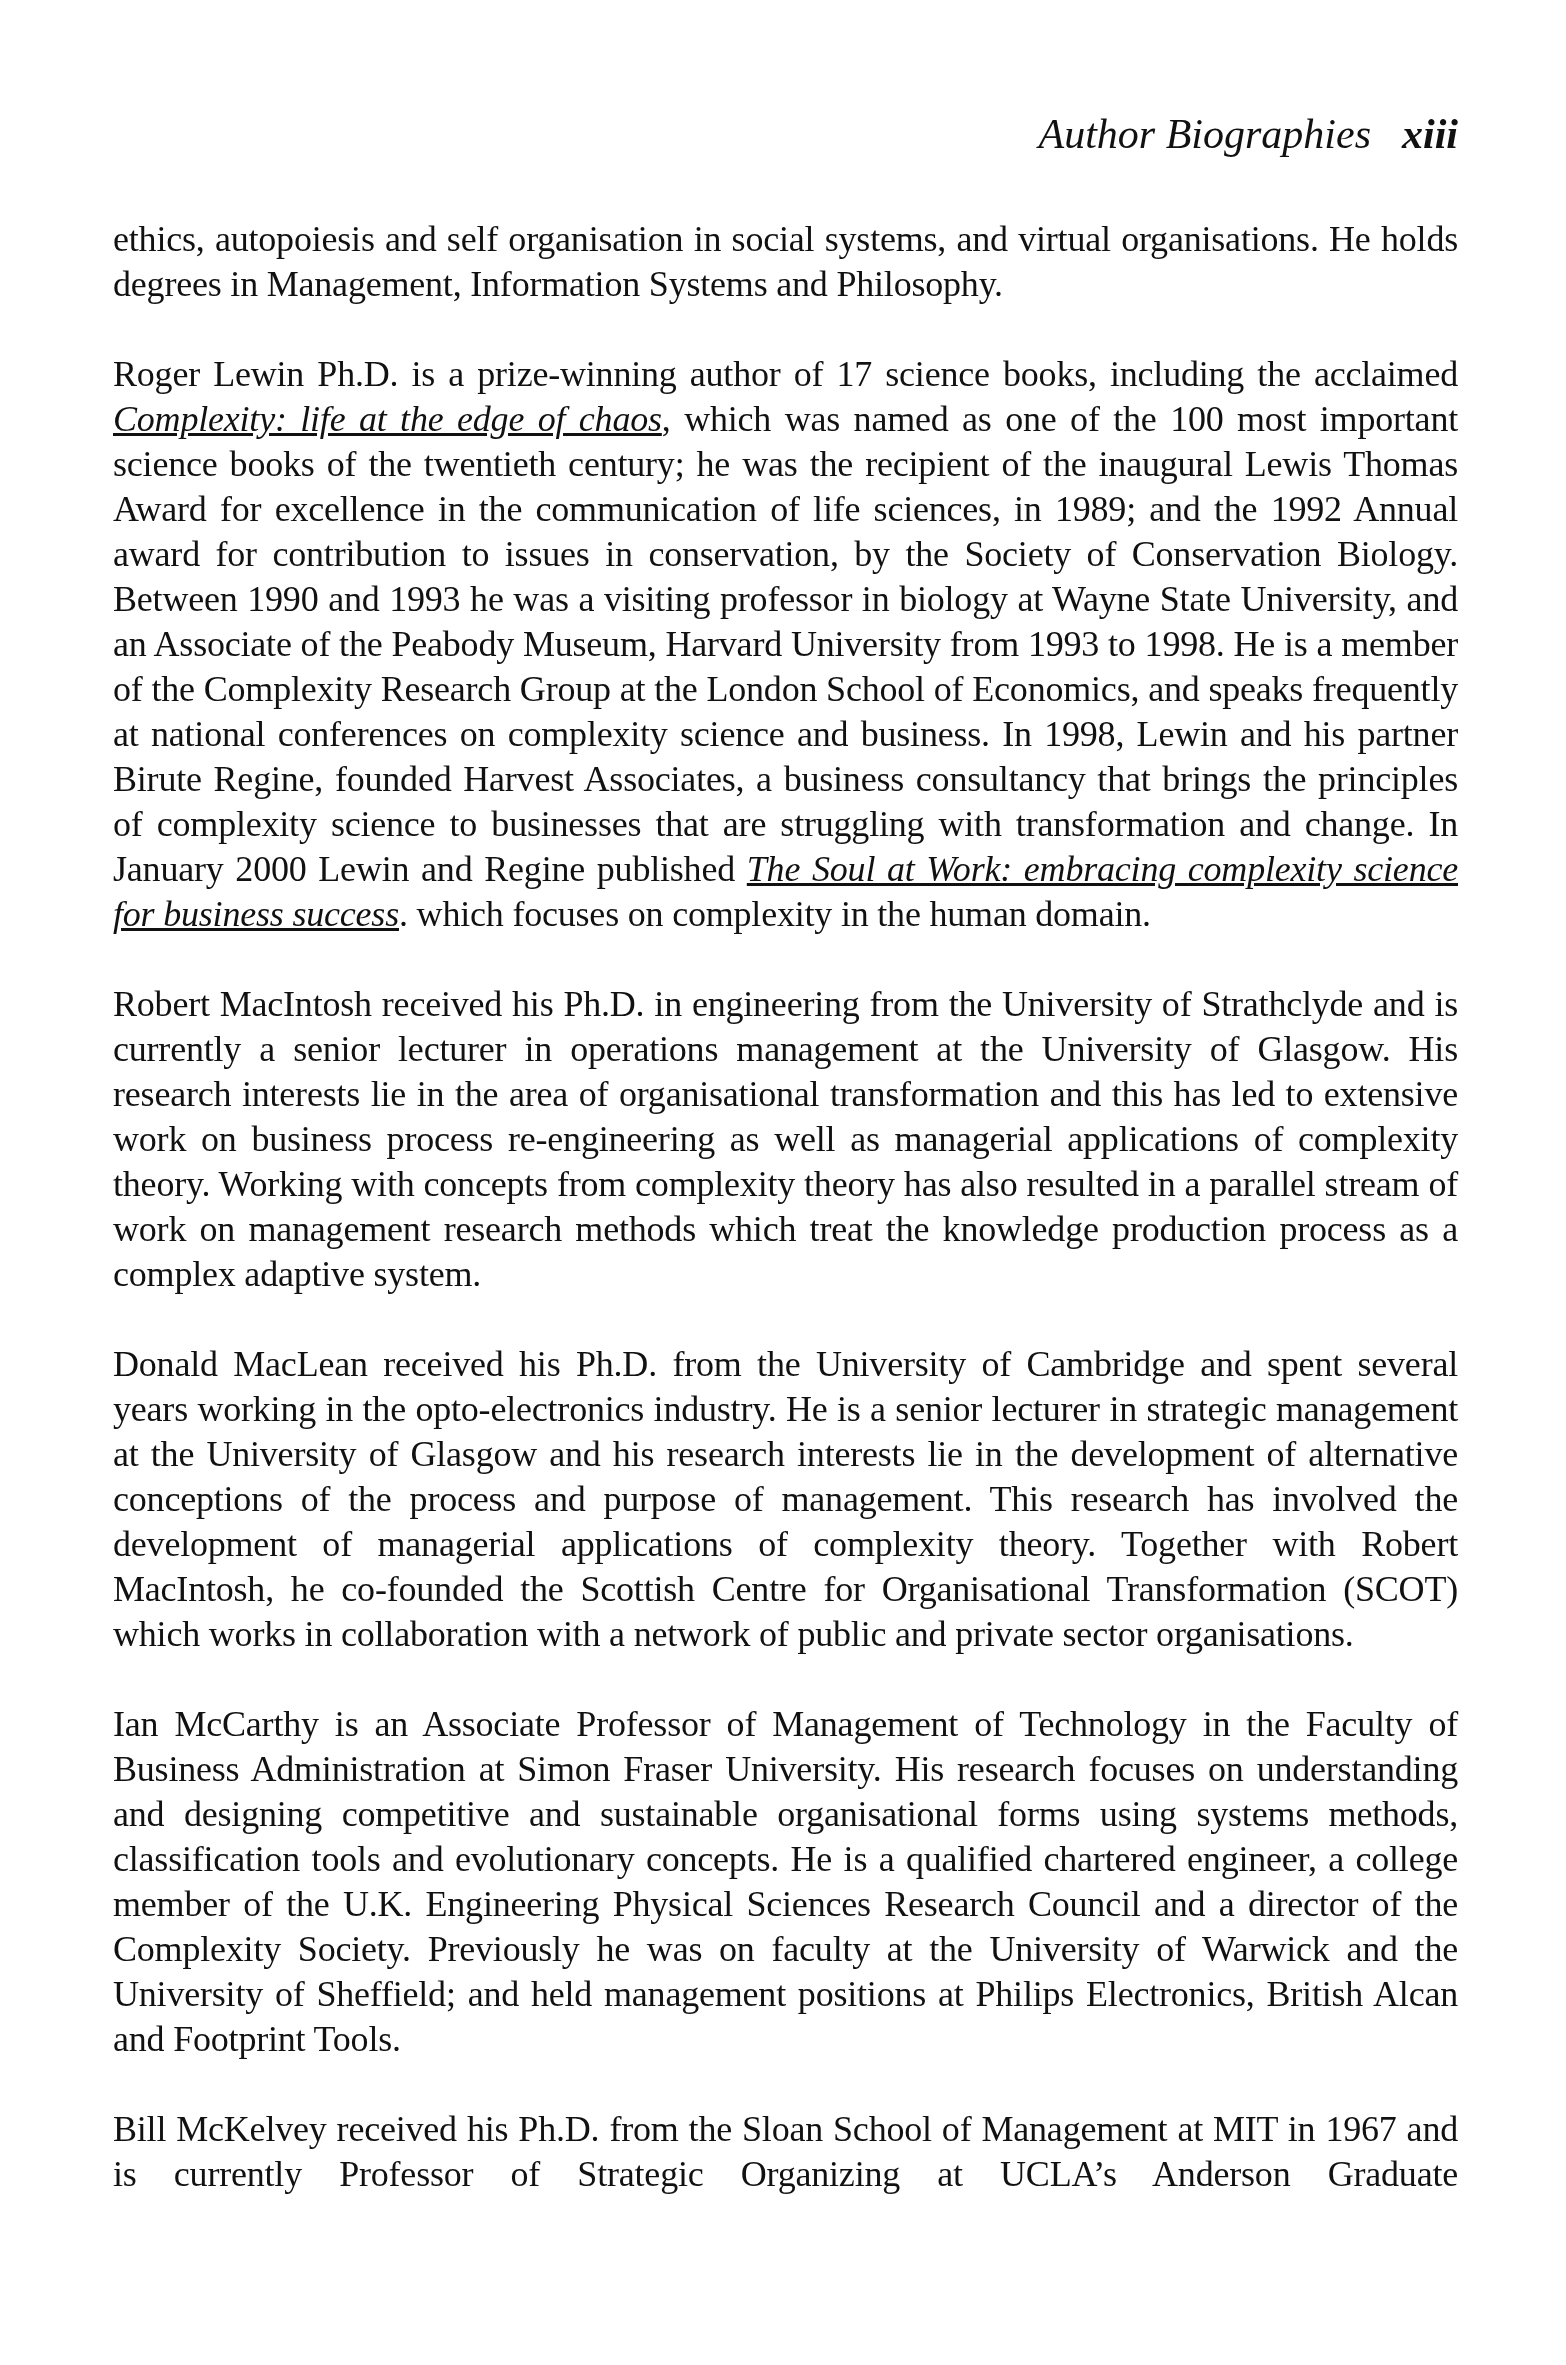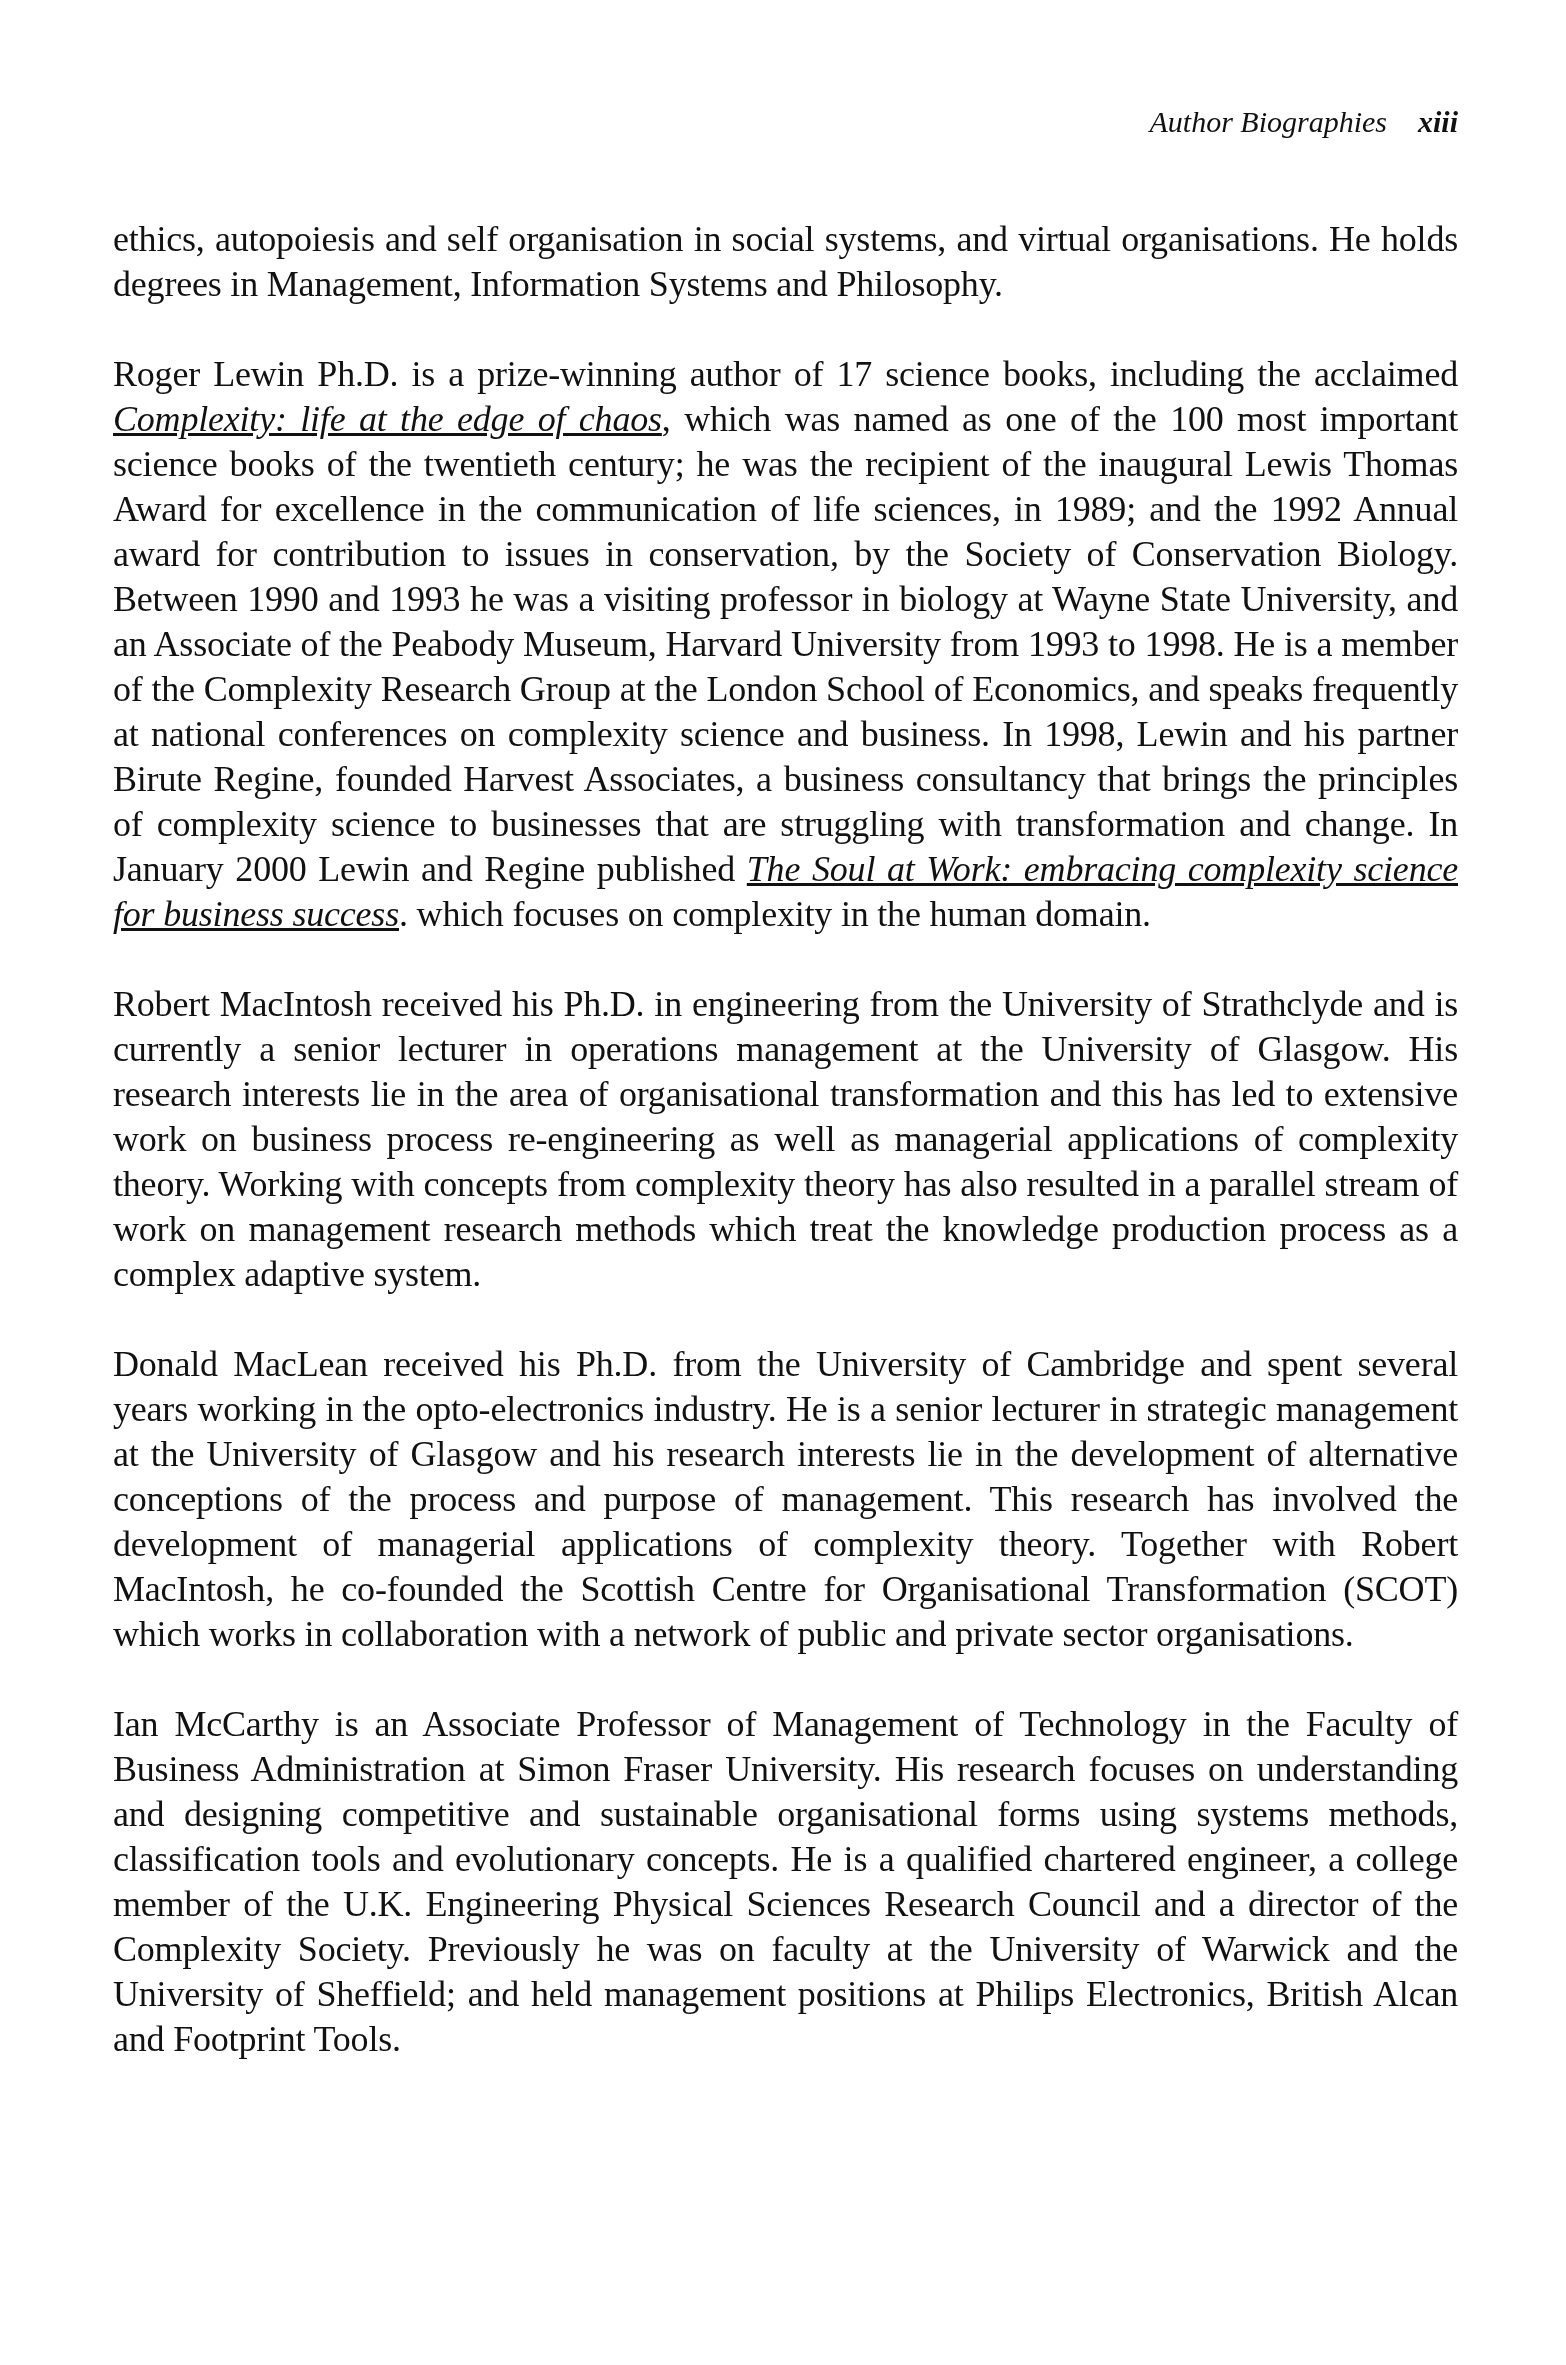--- a/index.html
+++ b/index.html
@@ -10,23 +10,23 @@
     body {
       width: 1566px;
       height: 2366px;
       position: relative;
       overflow: hidden;
       font-family: "Liberation Serif", "DejaVu Serif", serif;
       color: #111111;
     }
     .running-head {
       position: absolute;
-      top: 100px;
+      top: 113px;
       right: 108px;
-      font-size: 30px;
+      font-size: 42px;
       line-height: 43px;
       white-space: nowrap;
     }
     .running-head .rh-title {
       font-style: italic;
     }
     .running-head .rh-page {
       font-style: italic;
       font-weight: bold;
       margin-left: 31px;
@@ -68,15 +68,16 @@
   <p class="para"><span>ethics, autopoiesis and self organisation in social systems, and virtual organisations. He holds degrees in Management, Information Systems and Philosophy.</span></p>
 
   <p class="para"><span class="name">Roger Lewin Ph.D.</span><span> is a prize-winning author of 17 science books, including the acclaimed </span><span class="title-ital">Complexity: life at the edge of chaos</span><span>, which was named as one of the 100 most important science books of the twentieth century; he was the recipient of the inaugural Lewis Thomas Award for excellence in the communication of life sciences, in 1989; and the 1992 Annual award for contribution to issues in conservation, by the Society of Conservation Biology. Between 1990 and 1993 he was a visiting professor in biology at Wayne State University, and an Associate of the Peabody Museum, Harvard University from 1993 to 1998. He is a member of the Complexity Research Group at the London School of Economics, and speaks frequently at national conferences on complexity science and business. In 1998, Lewin and his partner Birute Regine, founded Harvest Associates, a business consultancy that brings the principles of complexity science to businesses that are struggling with transformation and change. In January 2000 Lewin and Regine published </span><span class="title-ital">The Soul at Work: embracing complexity science for business success</span><span>. which focuses on complexity in the human domain.</span></p>
 
   <p class="para"><span class="name">Robert MacIntosh</span><span> received his Ph.D. in engineering from the University of Strathclyde and is currently a senior lecturer in operations management at the University of Glasgow. His research interests lie in the area of organisational transformation and this has led to extensive work on business process re-engineering as well as managerial applications of complexity theory. Working with concepts from complexity theory has also resulted in a parallel stream of work on management research methods which treat the knowledge production process as a complex adaptive system.</span></p>
 
   <p class="para"><span class="name">Donald MacLean</span><span> received his Ph.D. from the University of Cambridge and spent several years working in the opto-electronics industry. He is a senior lecturer in strategic management at the University of Glasgow and his research interests lie in the development of alternative conceptions of the process and purpose of management. This research has involved the development of managerial applications of complexity theory. Together with Robert MacIntosh, he co-founded the Scottish Centre for Organisational Transformation (SCOT) which works in collaboration with a network of public and private sector organisations.</span></p>
 
   <p class="para"><span class="name">Ian McCarthy</span><span> is an Associate Professor of Management of Technology in the Faculty of Business Administration at Simon Fraser University. His research focuses on understanding and designing competitive and sustainable organisational forms using systems methods, classification tools and evolutionary concepts. He is a qualified chartered engineer, a college member of the U.K. Engineering Physical Sciences Research Council and a director of the Complexity Society. Previously he was on faculty at the University of Warwick and the University of Sheffield; and held management positions at Philips Electronics, British Alcan and Footprint Tools.</span></p>
 
+  <p class="para" style="text-align-last: justify;"><span class="name">Bill McKelvey</span><span> received his Ph.D. from the Sloan School of Management at MIT in 1967 and is currently Professor of Strategic Organizing at UCLA’s Anderson Graduate</span></p>
 
 </main>
 
 
 </body></html>

